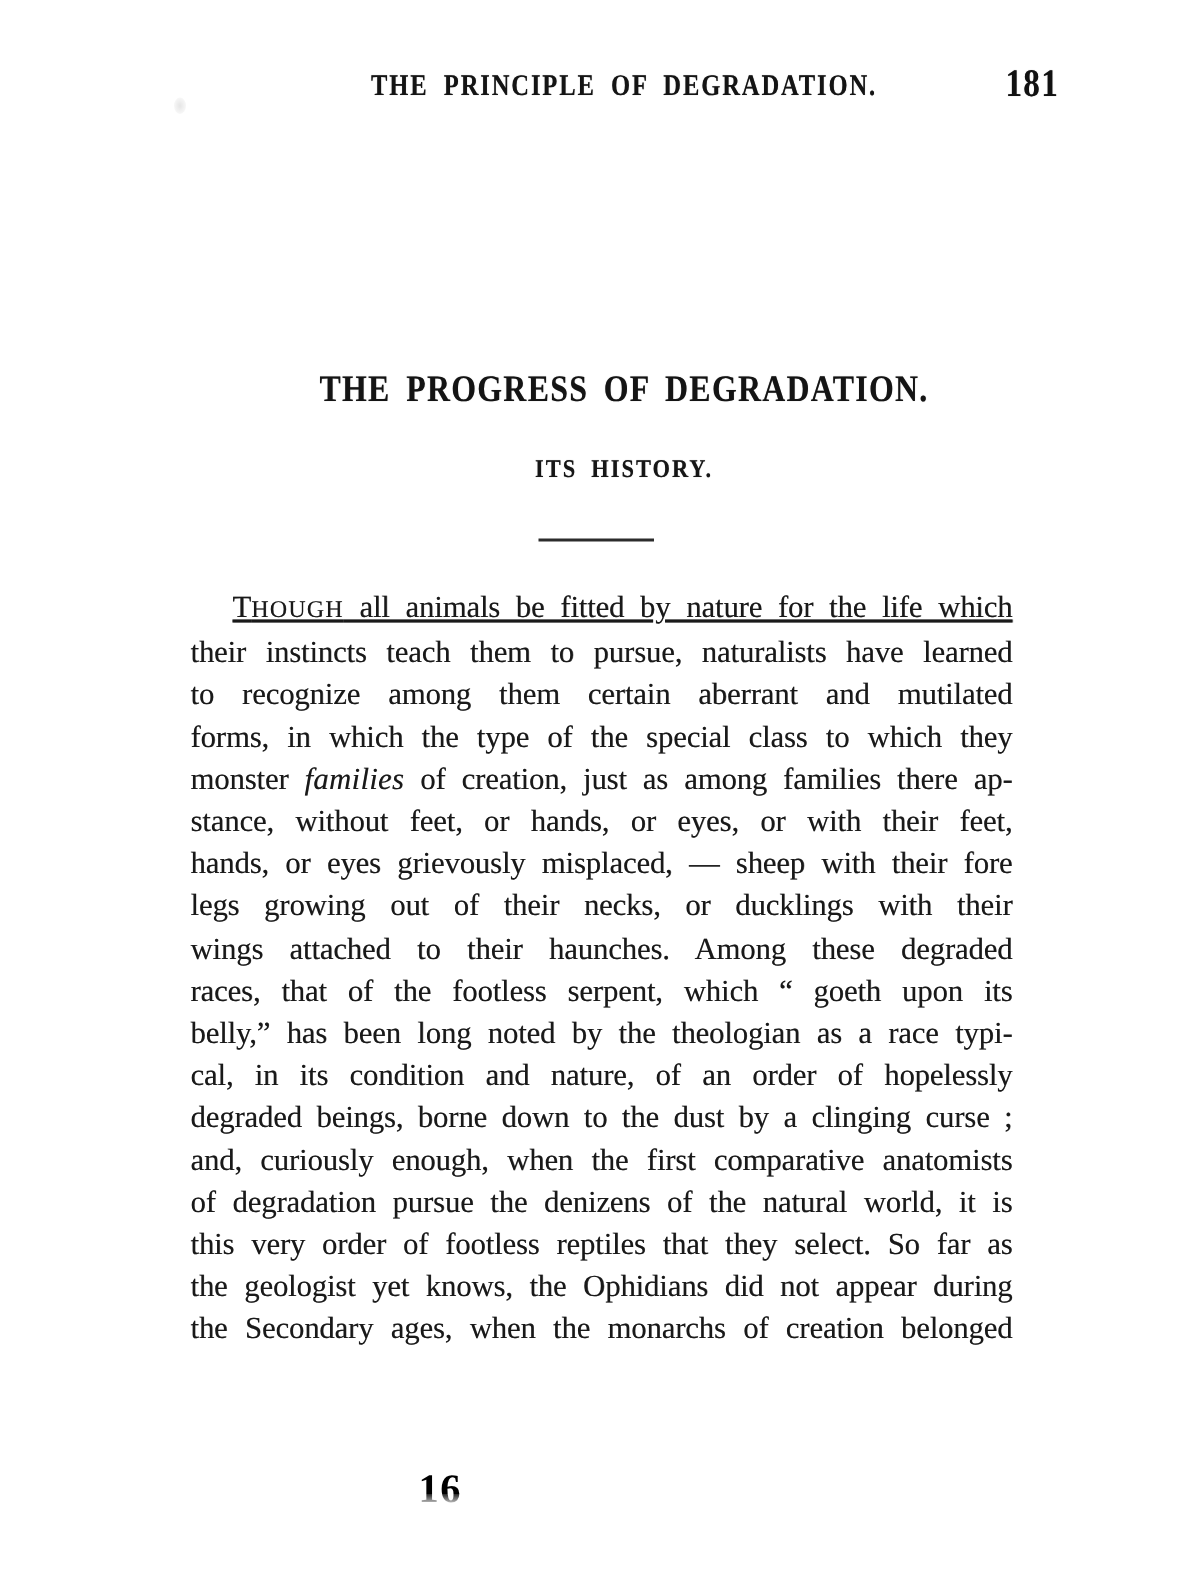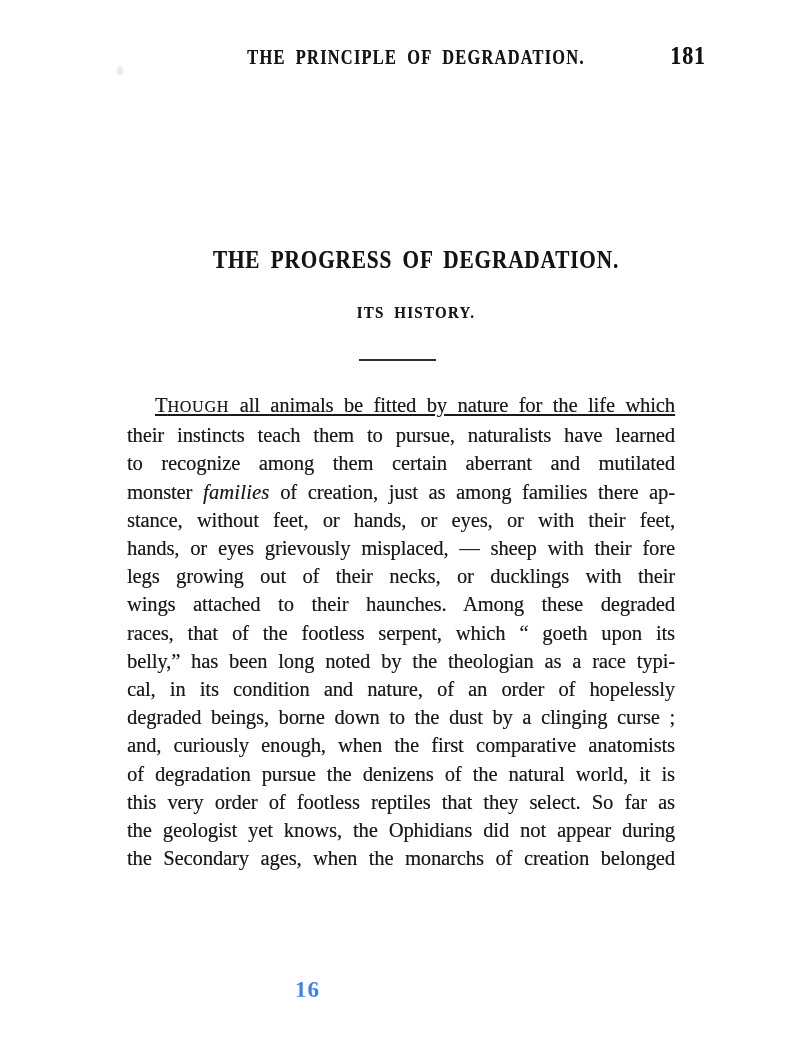--- a/index.html
+++ b/index.html
@@ -83,25 +83,25 @@
     text-align-last: justify;
     -moz-text-align-last: justify;
     text-justify: inter-word;
     white-space: normal;
   }
   .bline.indent { text-indent: 28px; text-decoration: underline; }
   .bline i { font-style: italic; letter-spacing: 0.2px; }
   .sc { font-size: 0.78em; letter-spacing: 0.8px; }
   .signature {
     position: absolute;
-    top: 977px; left: 295px;
+    top: 977px; left: 279px;
     font-weight: bold;
-    font-size: 23px;
+    font-size: 27px;
     letter-spacing: 1px;
-    color: #3b82f6;
+    color: #000000;
   }
   .sig-fade {
     position: absolute;
     top: 996px; left: 279px;
     width: 34px; height: 7px;
     background: linear-gradient(rgba(255,255,255,0.15), rgba(255,255,255,0.85));
     pointer-events: none;
   }
   .speck {
     position: absolute;
@@ -123,20 +123,21 @@
   <div class="chapter-title">THE PROGRESS OF DEGRADATION.</div>
 
   <div class="chapter-subtitle">ITS HISTORY.</div>
 
   <div class="rule"></div>
 
   <div class="body-text" id="body-text">
       <div class="bline indent">T<span class="sc">HOUGH</span> all animals be fitted by nature for the life which</div>
       <div class="bline">their instincts teach them to pursue, naturalists have learned</div>
       <div class="bline">to recognize among them certain aberrant and mutilated</div>
+      <div class="bline">forms, in which the type of the special class to which they</div>
       <div class="bline">monster <i>families</i> of creation, just as among families there ap-</div>
       <div class="bline">stance, without feet, or hands, or eyes, or with their feet,</div>
       <div class="bline">hands, or eyes grievously misplaced, — sheep with their fore</div>
       <div class="bline">legs growing out of their necks, or ducklings with their</div>
       <div class="bline">wings attached to their haunches. Among these degraded</div>
       <div class="bline">races, that of the footless serpent, which “ goeth upon its</div>
       <div class="bline">belly,” has been long noted by the theologian as a race typi-</div>
       <div class="bline">cal, in its condition and nature, of an order of hopelessly</div>
       <div class="bline">degraded beings, borne down to the dust by a clinging curse ;</div>
       <div class="bline">and, curiously enough, when the first comparative anatomists</div>

